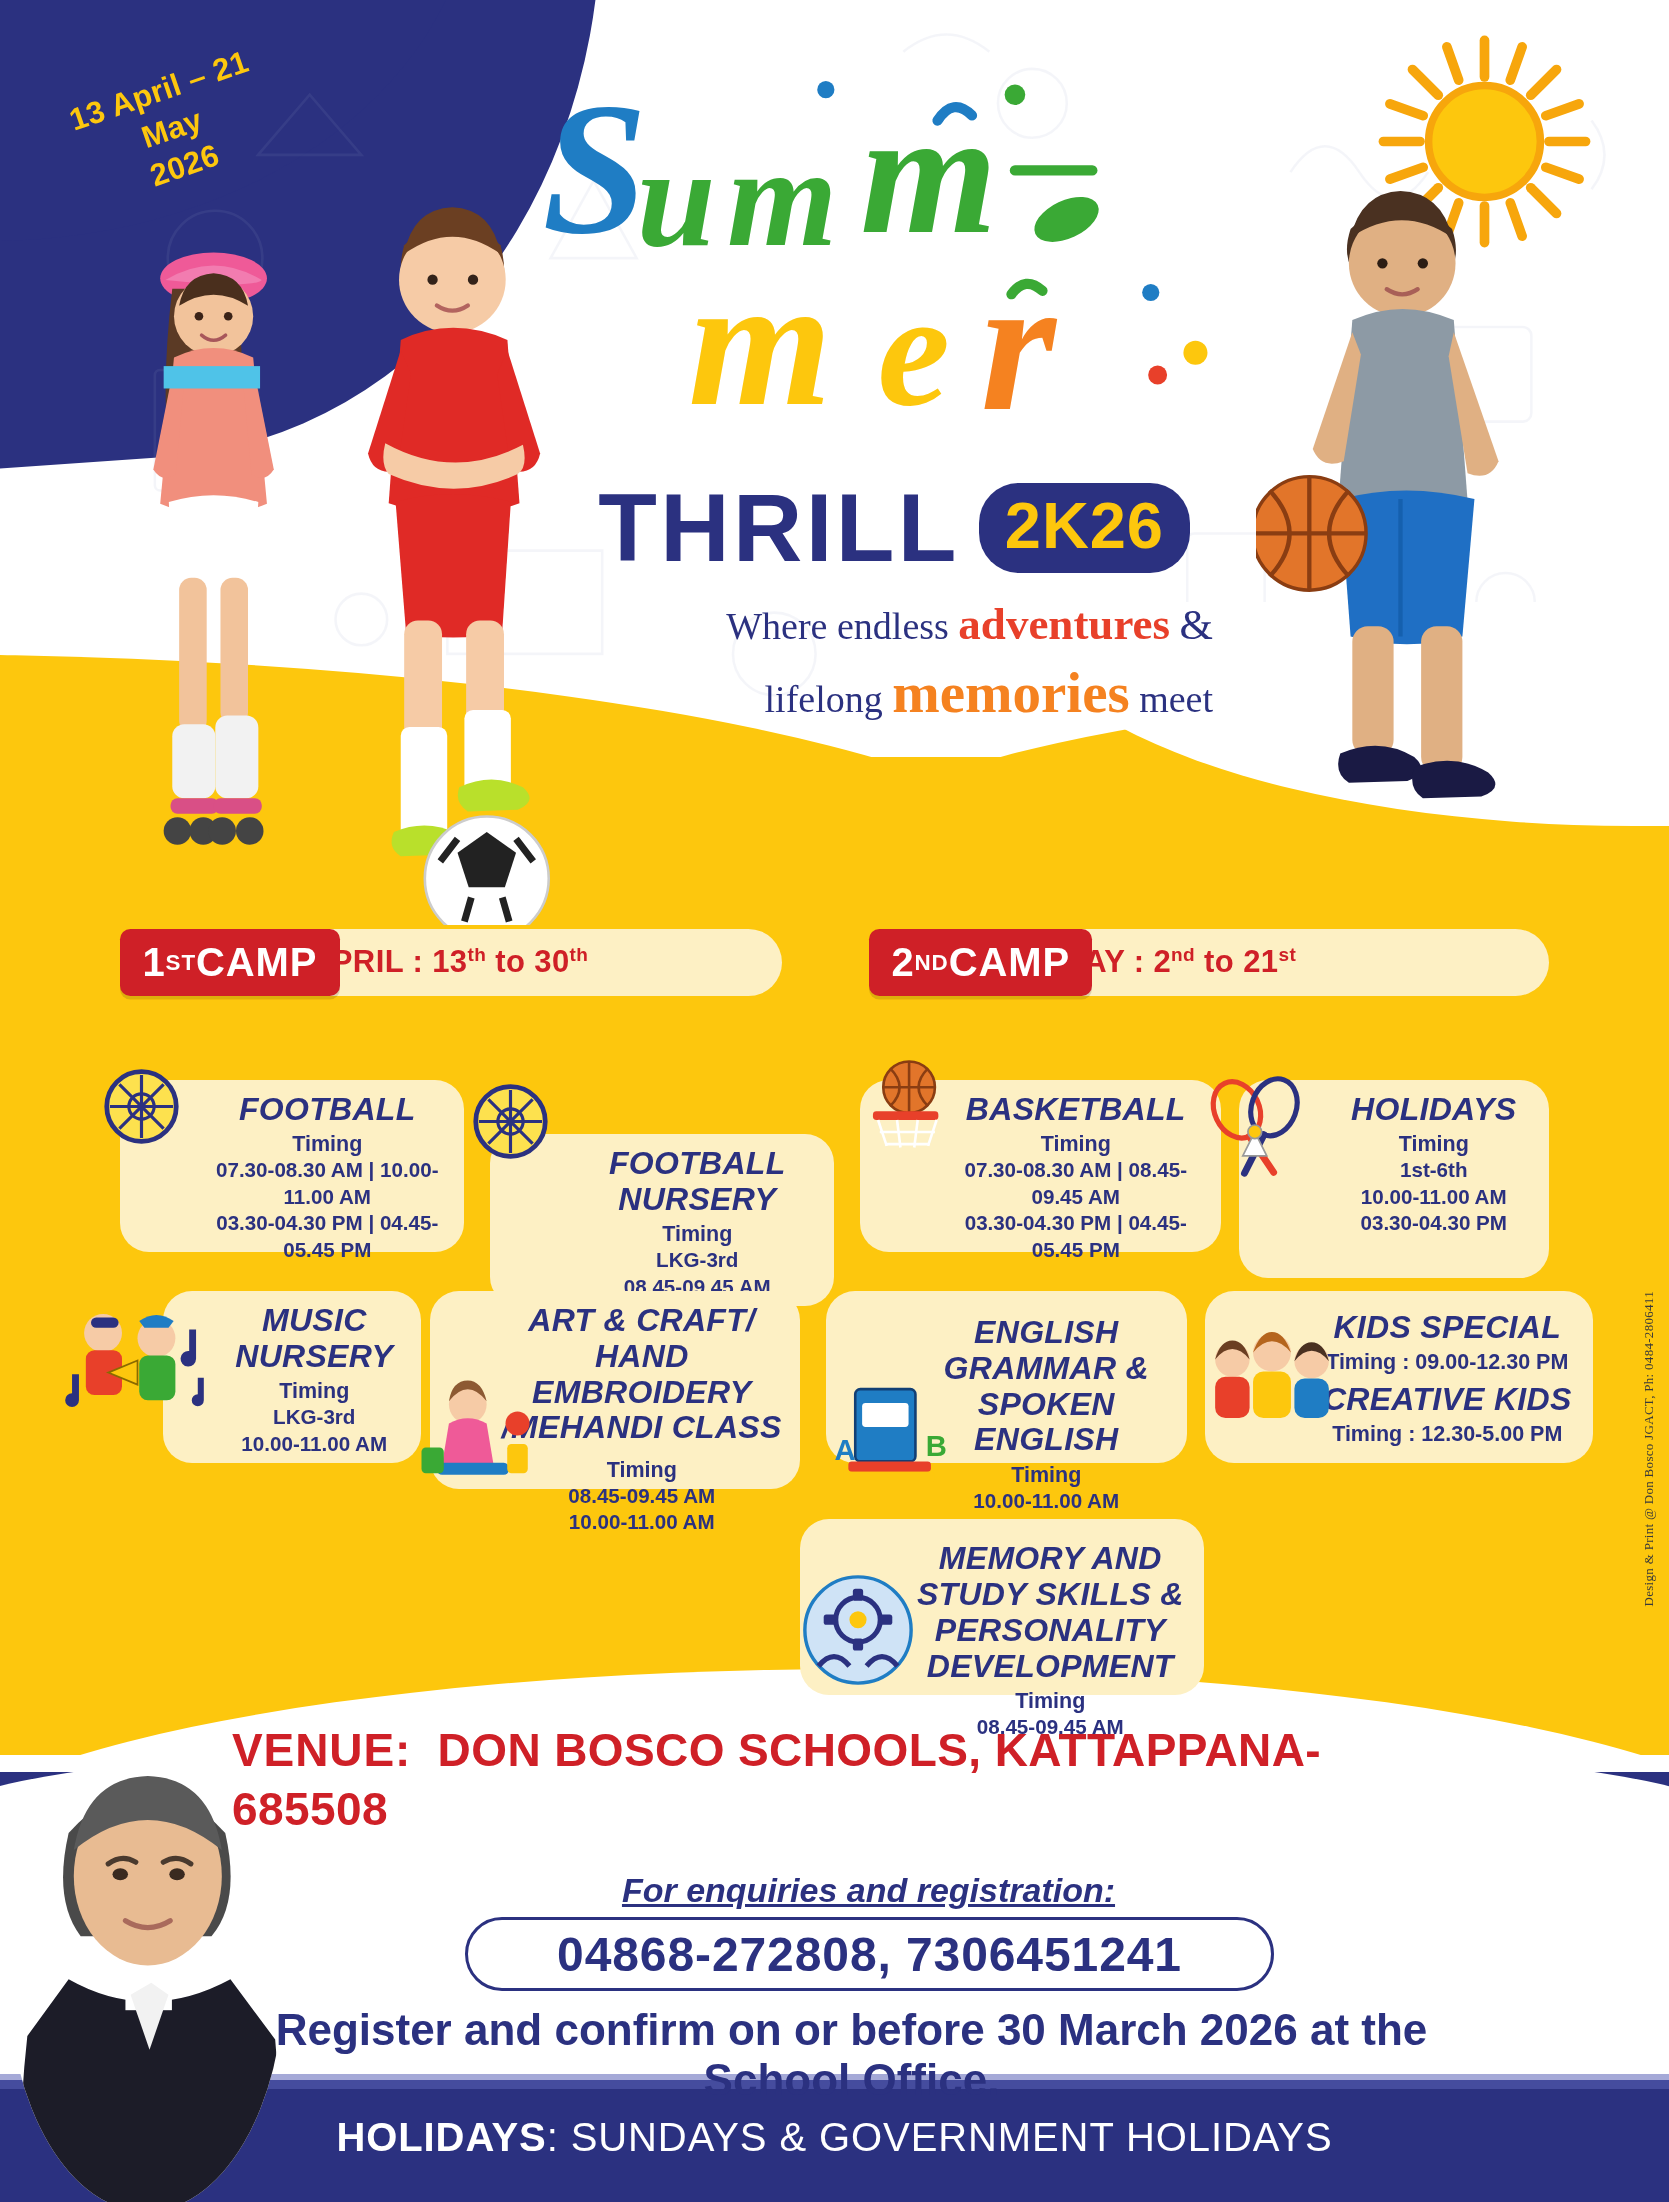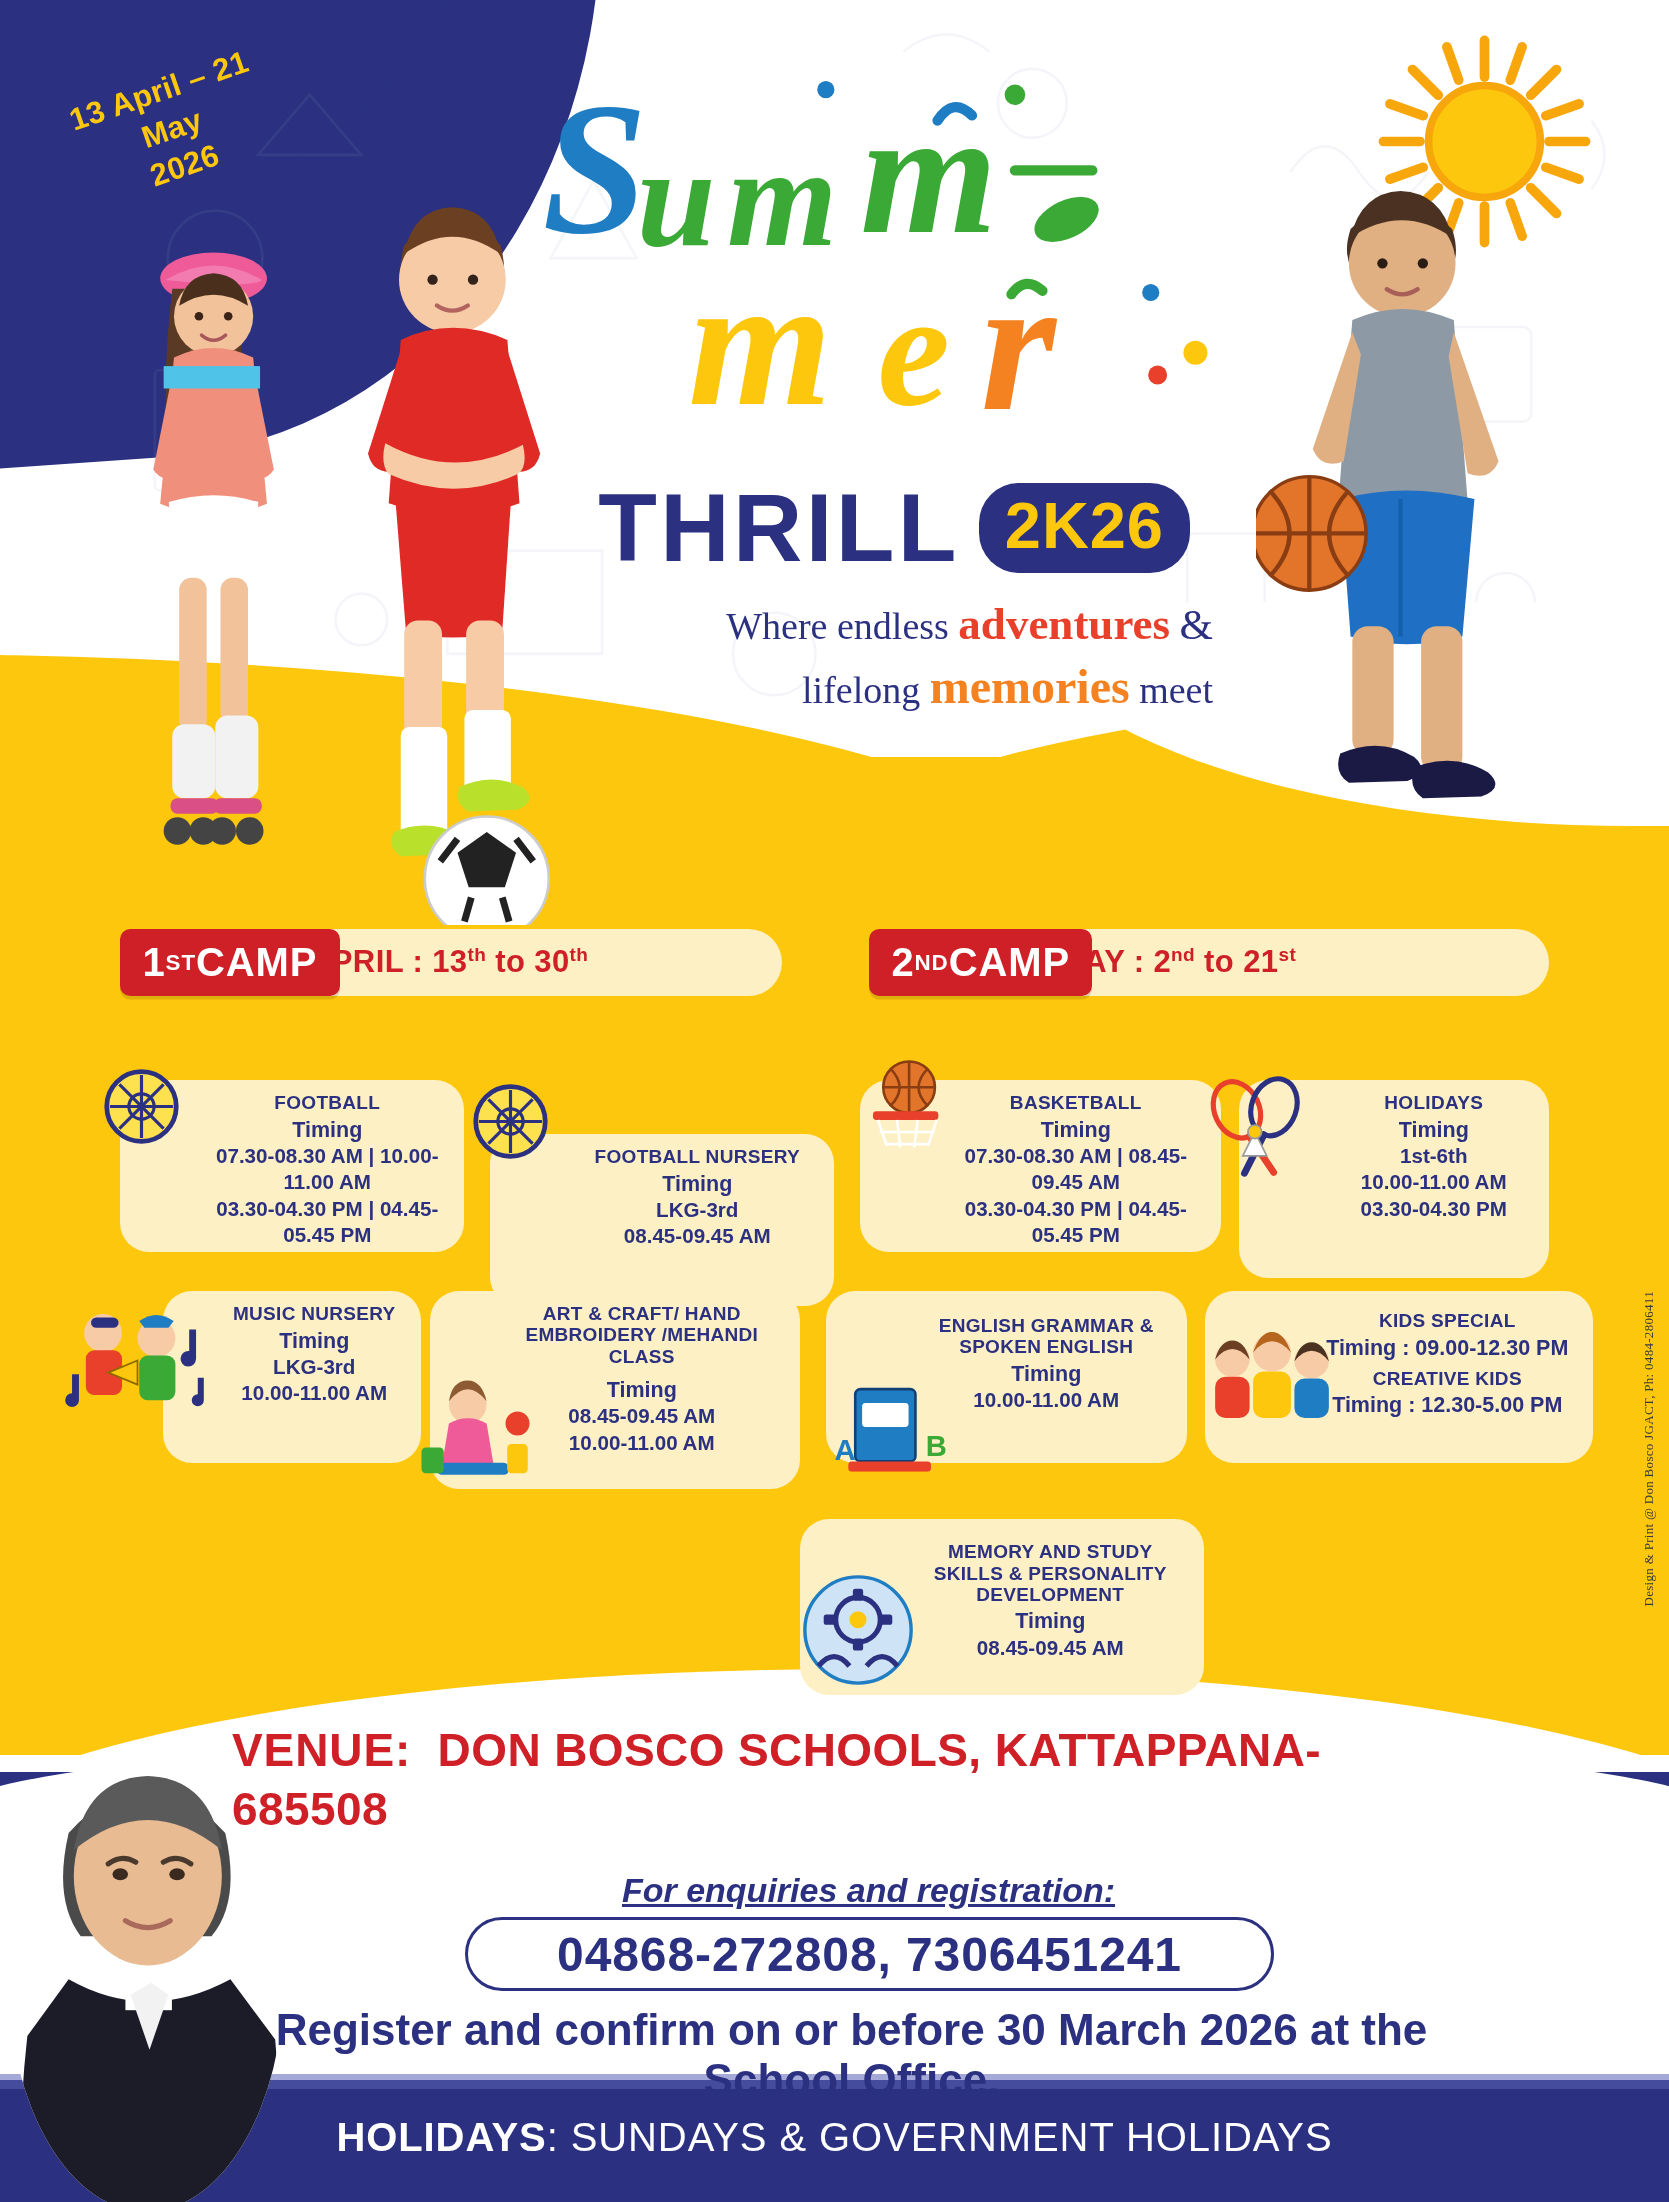--- a/index.html
+++ b/index.html
@@ -175,21 +175,21 @@
     text-align: right;
   }
   .tagline .big-red {
     color: #e8402a;
     font-weight: bold;
     font-size: 45px;
   }
   .tagline .big-orange {
     color: #f58220;
     font-weight: bold;
-    font-size: 48px;
+    font-size: 57px;
   }
   .tagline .amp { font-size: 43px; color: #2b3180; }
 
   
   .kid { position: absolute; }
 
   
   .camp-header {
     position: absolute;
     height: 67px;
@@ -233,24 +233,25 @@
   
   .card {
     position: absolute;
     background: #fdf0c4;
     border-radius: 29px;
     padding: 12px 15.5px;
     text-align: center;
     color: #2b3180;
   }
   .card-title {
-    font-size: 19px;
+    font-size: 32px;
     font-weight: bold;
     line-height: 1.12;
     letter-spacing: 0.3px;
+    font-style: italic;
   }
   .card-sub {
     font-size: 21.5px;
     font-weight: bold;
     line-height: 1.22;
     margin-top: 3.4px;
   }
   .card-line {
     font-size: 20.6px;
     line-height: 1.28;

